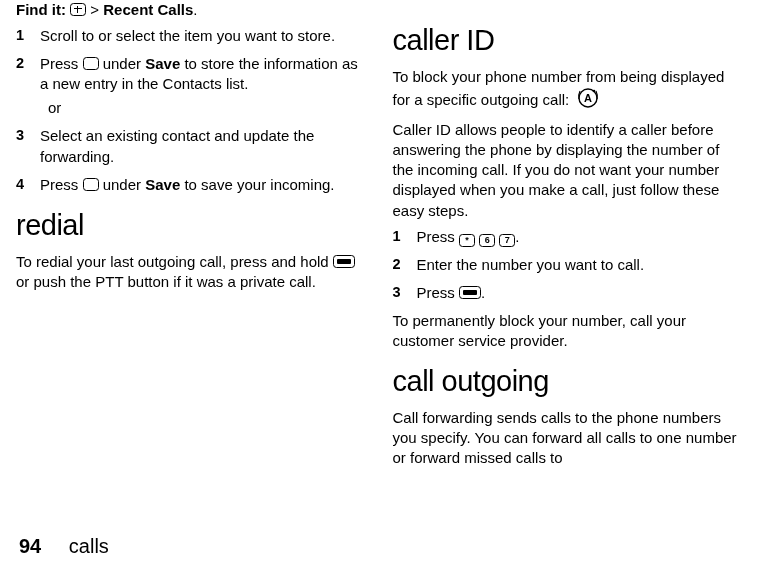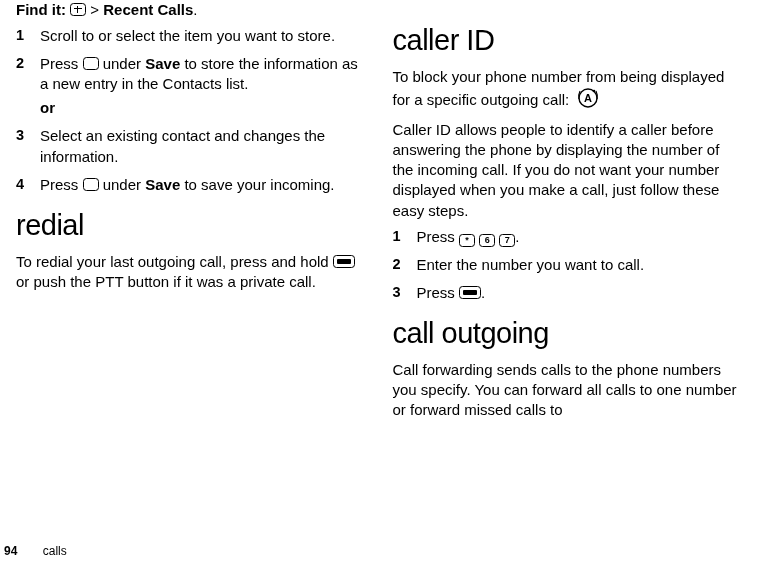--- a/index.html
+++ b/index.html
@@ -89,23 +89,23 @@
     vertical-align:-1px;
     font-family: Arial, sans-serif;
   }
   .broadcast-icon {
     display:inline-block;
     vertical-align: -4px;
     margin-left: 4px;
   }
   .footer {
     position: absolute;
-    left: 4px;
+    left: 19px;
     bottom: 8px;
-    font-size: 12px;
+    font-size: 20px;
   }
   .footer .pageno { font-weight: bold; margin-right: 22px; }
 </style>
 </head>
 <body>
 
 <div class="page">
   <div class="col col-left">
 
     <p>
@@ -116,25 +116,25 @@
     </p>
 
     <ol class="steps">
       <li>
         <span class="num">1</span>
         <span>Scroll to or select the item you want to store.</span>
       </li>
       <li>
         <span class="num">2</span>
         <span>Press </span><span class="key"></span><span> under </span><span class="bold">Save</span><span> to store the information as a new entry in the Contacts list.</span>
-        <p class="or" style="margin-left:0;font-weight:bold;">or</p>
+        <p class="or" style="margin-left:8px;">or</p>
       </li>
       <li>
         <span class="num">3</span>
-        <span>Select an existing contact and changes the information.</span>
+        <span>Select an existing contact and update the forwarding.</span>
       </li>
       <li>
         <span class="num">4</span>
         <span>Press </span><span class="key"></span><span> under </span><span class="bold">Save</span><span> to save your incoming.</span>
       </li>
     </ol>
 
     <h2 class="section">redial</h2>
 
     <p>
@@ -170,20 +170,21 @@
       <li>
         <span class="num">2</span>
         <span>Enter the number you want to call.</span>
       </li>
       <li>
         <span class="num">3</span>
         <span>Press </span><span class="key inner-dot wide"></span><span>.</span>
       </li>
     </ol>
 
+    <p>To permanently block your number, call your customer service provider.</p>
 
     <h2 class="section">call outgoing</h2>
 
     <p>Call forwarding sends calls to the phone numbers you specify. You can forward all calls to one number or forward missed calls to</p>
 
   </div>
 </div>
 
 <div class="footer">
   <span class="pageno">94</span>

